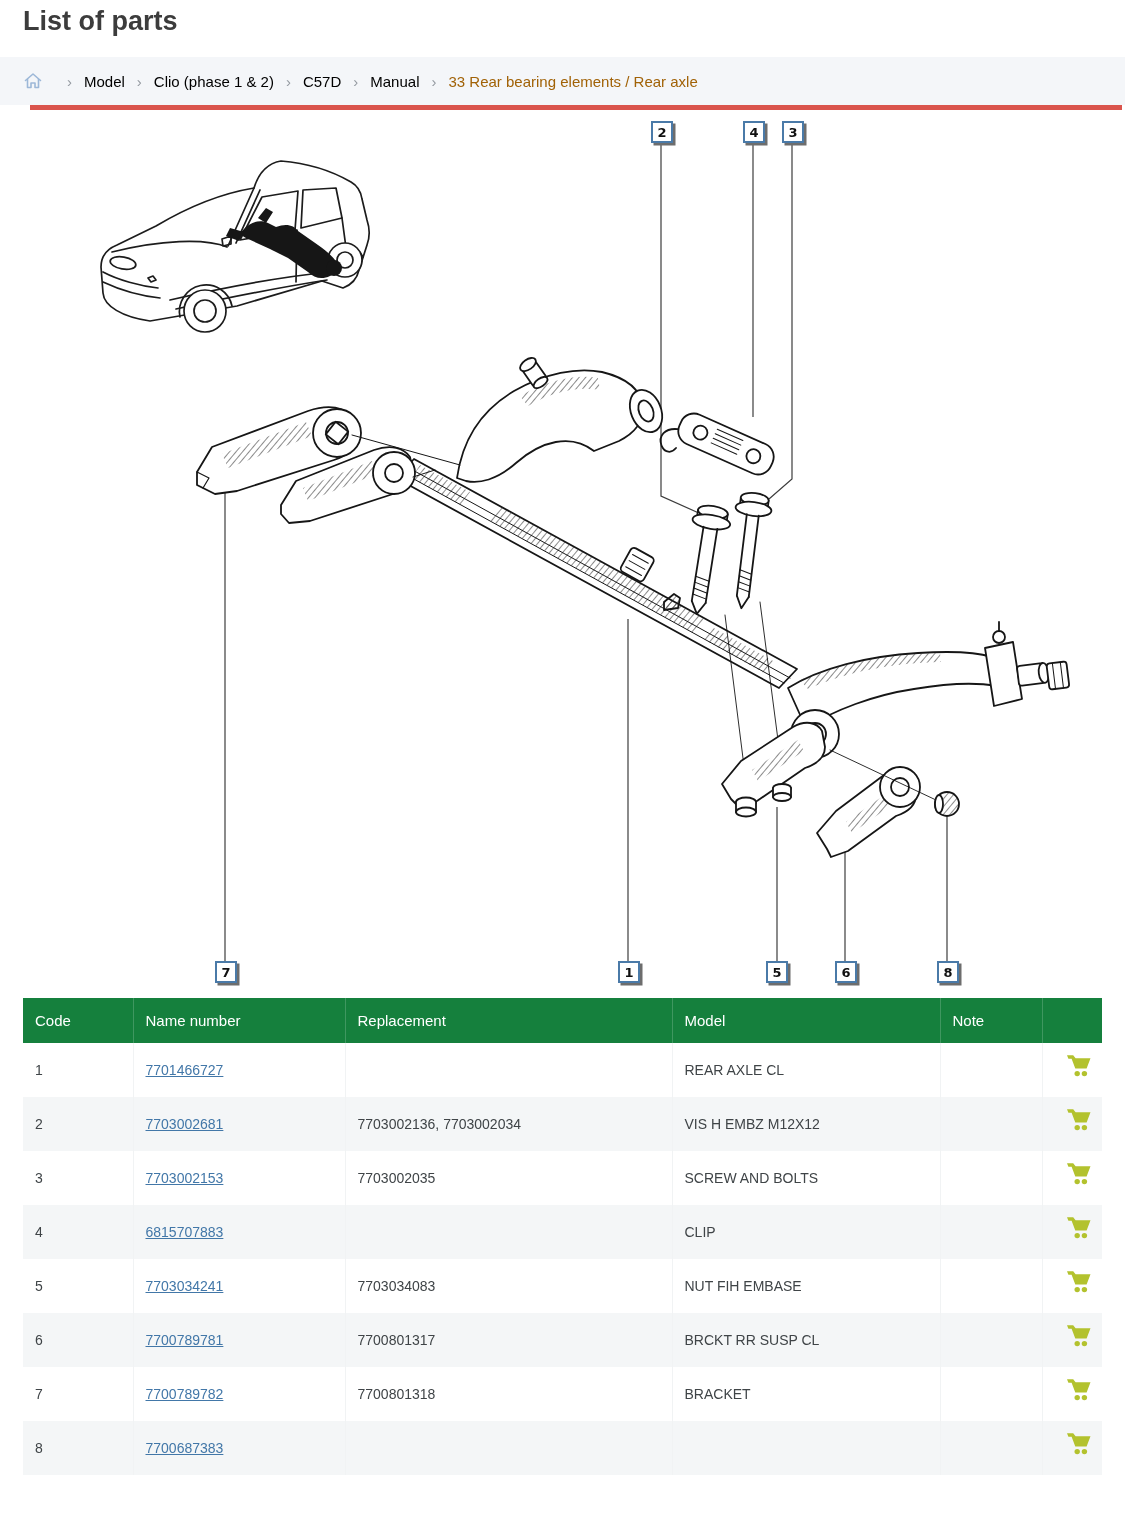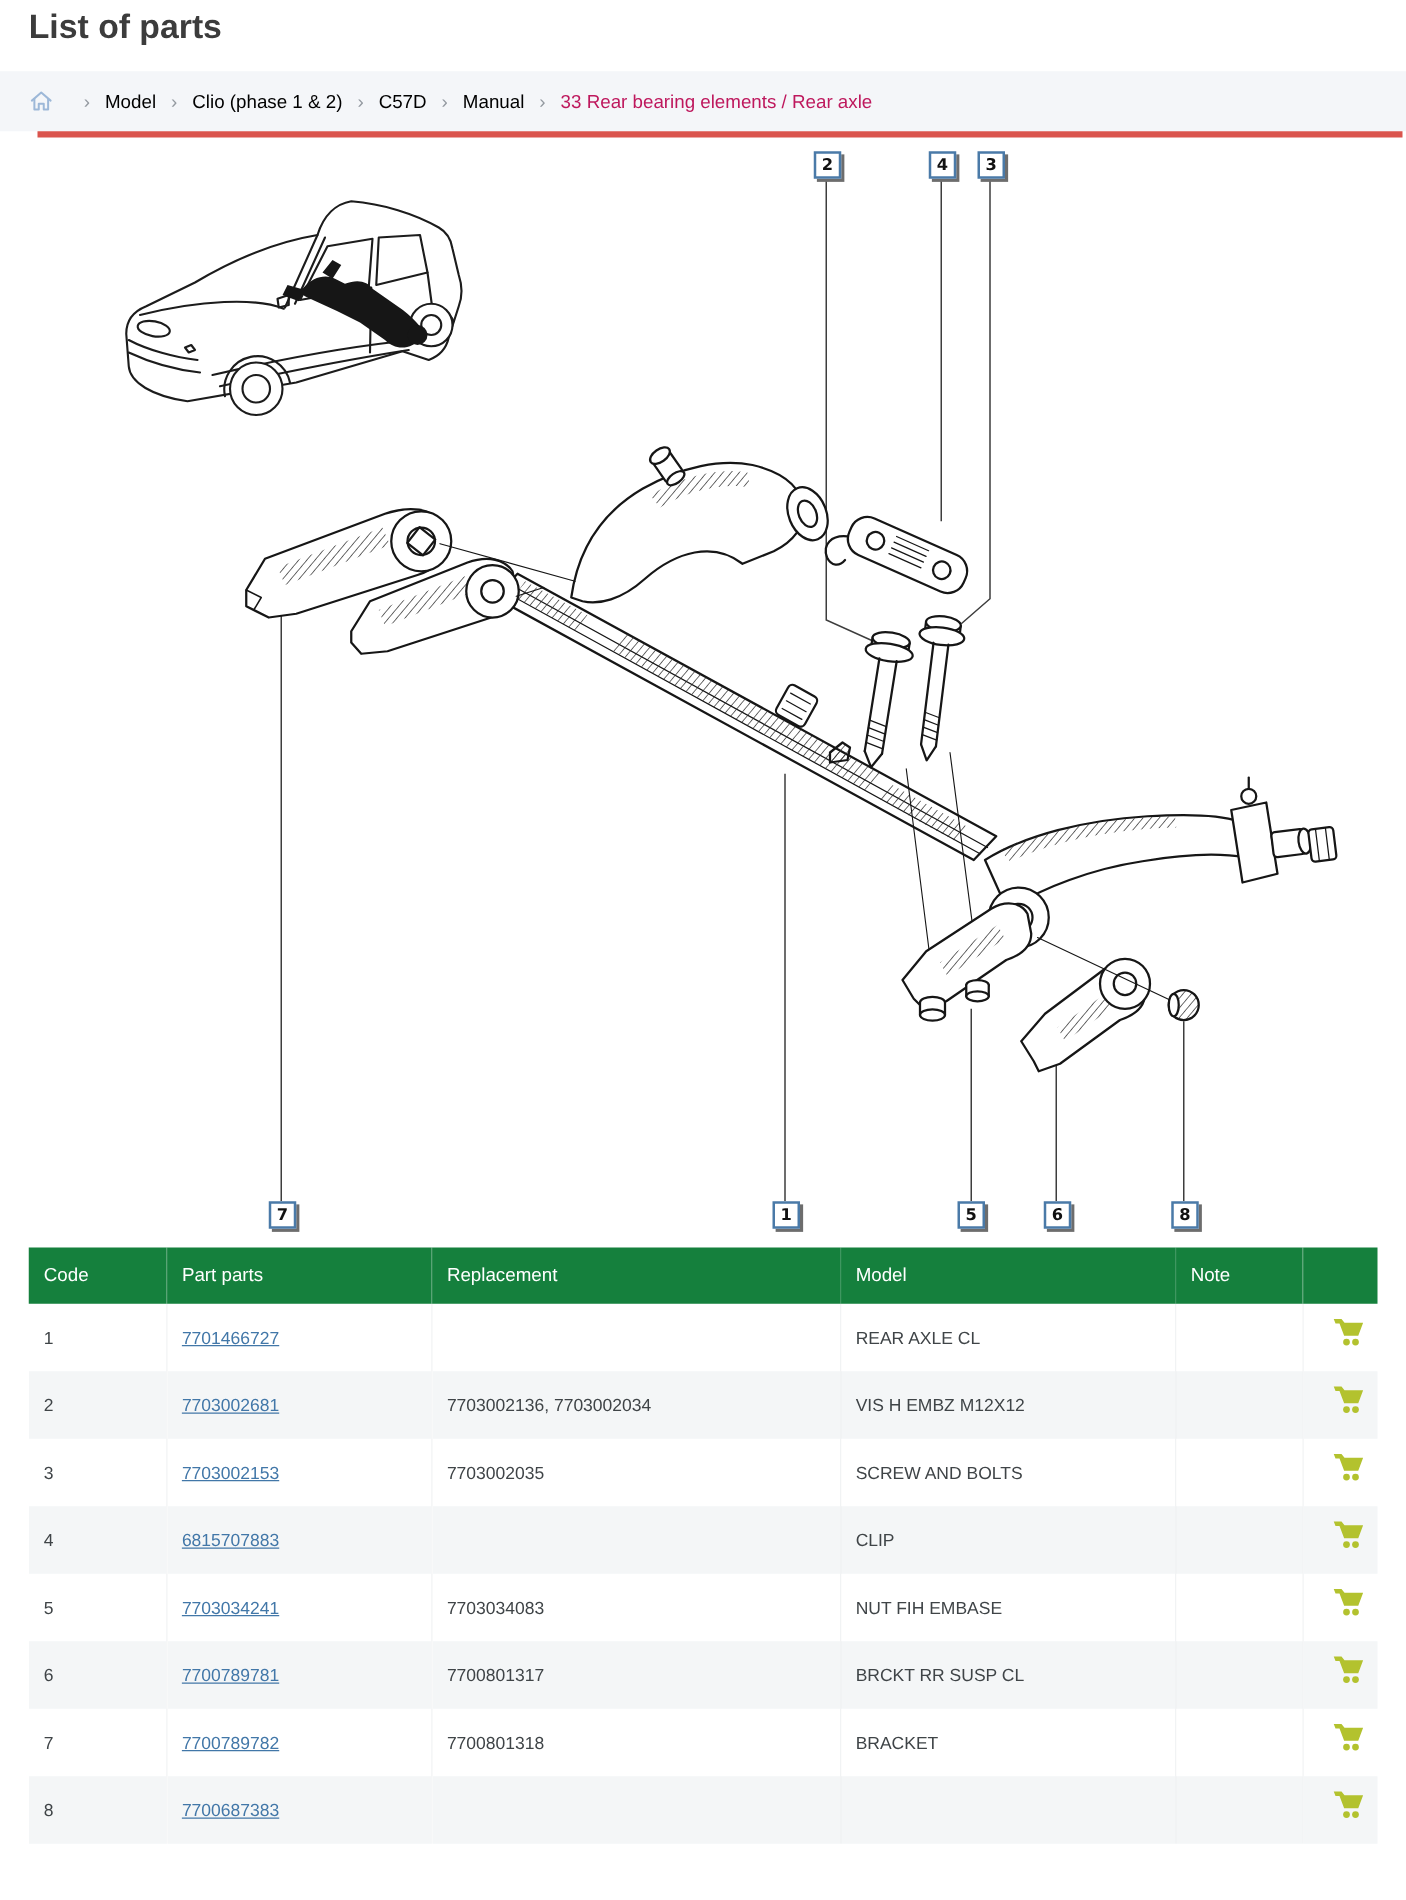--- a/index.html
+++ b/index.html
@@ -11,21 +11,21 @@
     position:absolute;left:23px;top:6px;font-size:27px;font-weight:700;color:#3c3c3c;
   }
   .breadcrumb-bar{
     position:absolute;top:57px;left:0;width:1125px;height:48px;background:#f4f6f9;
     display:flex;align-items:center;box-sizing:border-box;padding-left:23px;
     font-size:15px;white-space:nowrap;
   }
   .bc-home{display:inline-flex;align-items:center;margin-right:12px;text-decoration:none;cursor:pointer;}
   .bc-sep{color:#949aa1;margin:0 12px;font-size:15px;}
   .bc-link{color:#000000;text-decoration:none;cursor:pointer;}
-  .bc-current{color:#be185d;}
+  .bc-current{color:#a16207;}
   .red-line{position:absolute;top:105px;left:30px;width:1092px;height:5px;background:#da544d;}
   .diagram{position:absolute;top:110px;left:0;width:1125px;height:888px;}
   .diagram svg.art{position:absolute;left:0;top:0;}
   .callout{
     position:absolute;width:22px;height:22px;box-sizing:border-box;border:2px solid #4a7aa8;
     background:#fff;box-shadow:2.5px 2.5px 0 #6d6d6d;display:flex;align-items:center;justify-content:center;
     font-family:"DejaVu Sans", sans-serif;font-weight:700;font-size:13px;color:#111;cursor:pointer;
   }
   .parts-table{
     position:absolute;top:998px;left:23px;width:1079px;border-collapse:collapse;
@@ -229,21 +229,21 @@
     <col style="width:110px">
       <col style="width:212px">
       <col style="width:327px">
     <col style="width:268px">
       <col style="width:102px">
       <col style="width:60px">
   </colgroup>
   <thead>
     <tr>
       <th>Code</th>
-      <th>Part parts</th>
+      <th>Name number</th>
       <th>Replacement</th>
       <th>Model</th>
       <th>Note</th>
       <th></th>
     </tr>
   </thead>
   <tbody>
       <tr>
     <td>1</td>
     <td><a href="#" class="part-link">7701466727</a></td>

